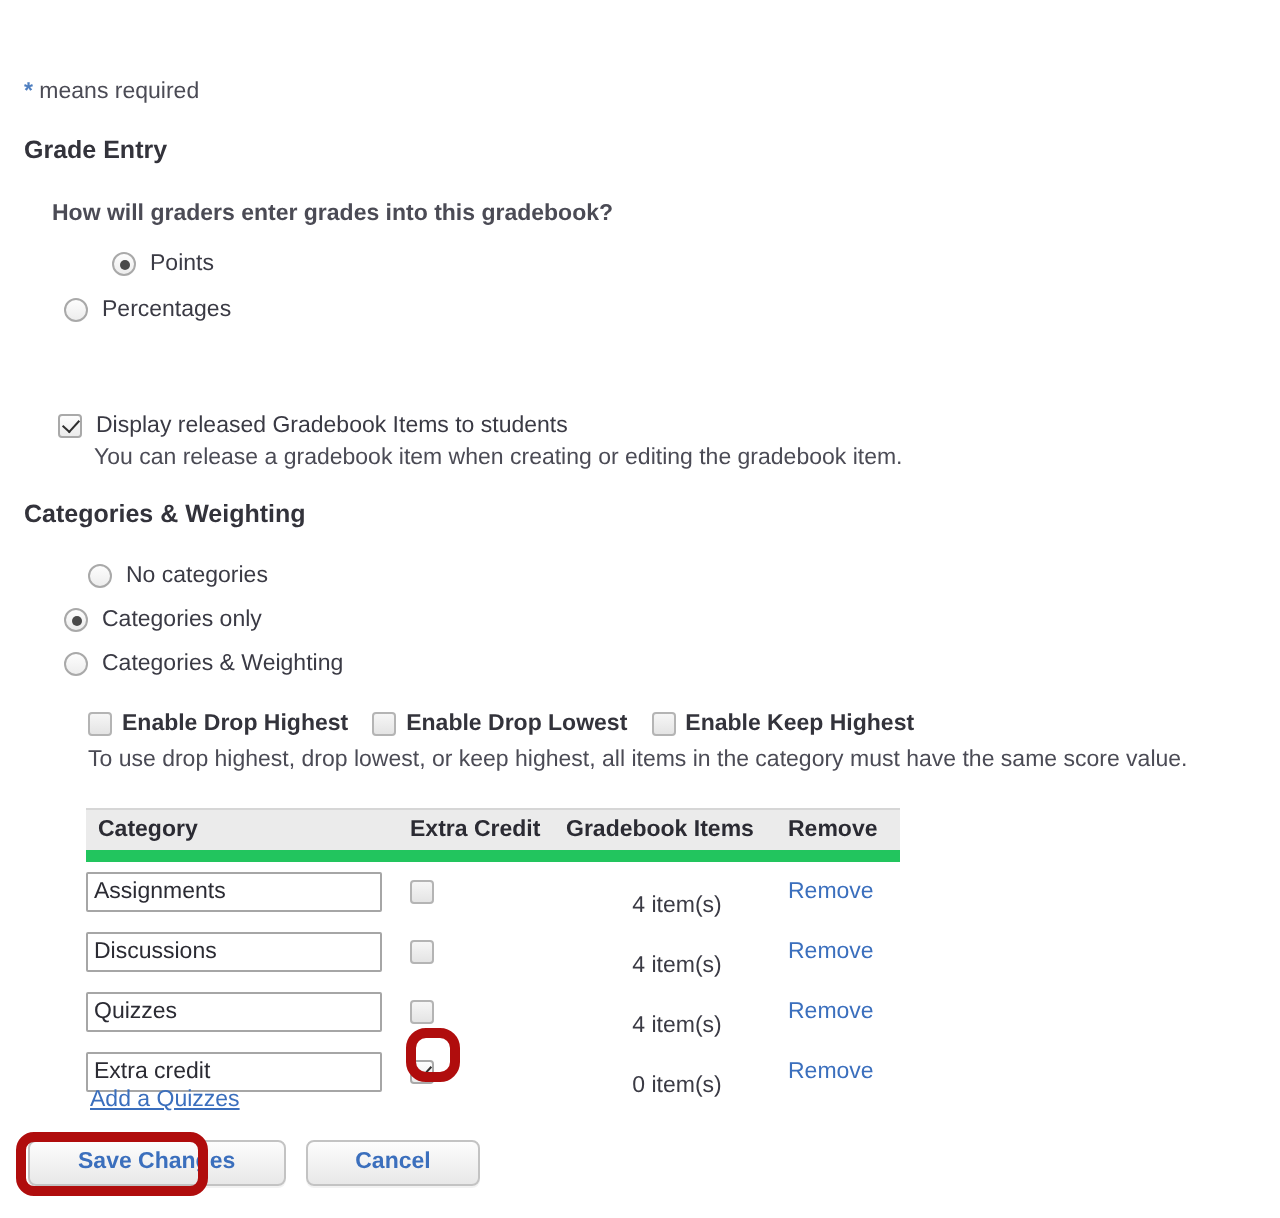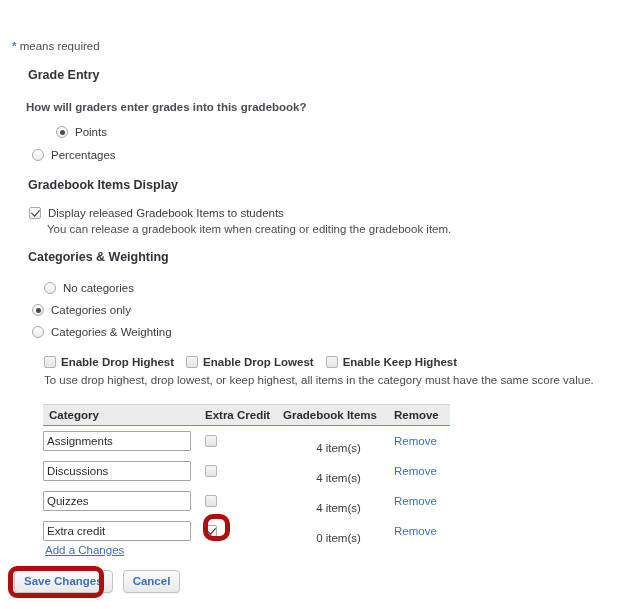--- a/index.html
+++ b/index.html
@@ -44,21 +44,20 @@
   .required-note .star {
     color: #4f7fc0;
     font-weight: bold;
   }
   .section-title {
     position: absolute;
     left: 12px;
     font-size: 12.5px;
     font-weight: bold;
     color: #33333b;
-    margin-left: 16px;
   }
   .helper {
     position: absolute;
     font-size: 11.5px;
     color: #4b4b55;
   }
 
   
   .ctl-row {
     position: absolute;
@@ -145,21 +144,21 @@
     left: 43px;
     top: 404px;
     width: 407px;
   }
   .cat-head {
     display: flex;
     align-items: center;
     height: 20px;
     background: #ebebeb;
     border-top: 1px solid #d6d6d6;
-    border-bottom: 1px solid #22c55e;
+    border-bottom: 6px solid #22c55e;
     font-size: 11.5px;
     font-weight: bold;
     color: #2b2b33;
   }
   .cat-head .c-cat   { width: 162px; padding-left: 6px; box-sizing: border-box; }
   .cat-head .c-extra { width: 78px; }
   .cat-head .c-items { width: 111px; }
   .cat-head .c-rem   { width: 56px; }
 
   .cat-row {
@@ -222,21 +221,21 @@
     gap: 10px;
   }
   .btn {
     font-family: "Liberation Sans", sans-serif;
     font-size: 11.5px;
     font-weight: bold;
     color: #3b6fbd;
     background: linear-gradient(#fdfdfd, #e8e8e8);
     border: 1px solid #c3c3c3;
     border-radius: 4px;
-    padding: 4px 9px;
+    padding: 4px 24px;
     line-height: 13px;
     cursor: pointer;
     box-shadow: 0 1px 0 rgba(0,0,0,0.05);
   }
 
   
   .ring {
     position: absolute;
     border: 5px solid #b00d0d;
     border-radius: 9px;
@@ -263,21 +262,20 @@
 
   <div class="ctl-row" style="left:32px; top:126px;padding-left:24px;">
     <span class="radio checked"></span>
     <span class="lbl">Points</span>
   </div>
   <div class="ctl-row" style="left:32px; top:149px;">
     <span class="radio"></span>
     <span class="lbl">Percentages</span>
   </div>
 
-  <div class="section-title" style="top:178px;">Gradebook Items Display</div>
   <div class="ctl-row" style="left:29px; top:207px;">
     <span class="checkbox checked"></span>
     <span class="lbl">Display released Gradebook Items to students</span>
   </div>
   <div class="helper" style="left:47px; top:223px;">You can release a gradebook item when creating or editing the gradebook item.</div>
 
   <div class="section-title" style="top:250px;">Categories &amp; Weighting</div>
 
   <div class="ctl-row" style="left:32px; top:282px;margin-left:12px;">
     <span class="radio"></span>
@@ -362,21 +360,21 @@
       <div class="c-extra">
         <span class="checkbox checked"></span>
       </div>
       <div class="c-items">0 item(s)</div>
       <div class="c-rem">
         <span class="link">Remove</span>
       </div>
     </div>
   </div>
 
-  <span class="link link-u add-cat">Add a Changes</span>
+  <span class="link link-u add-cat">Add a Quizzes</span>
 
   <div class="ring-check" style="left:203px; top:514px; width:27px; height:27px;"></div>
 
   <div class="btn-bar">
     <button class="btn">Save Changes</button>
     <button class="btn">Cancel</button>
   </div>
 
   <div class="ring" style="left:8px; top:566px; width:96px; height:32px;"></div>
 

